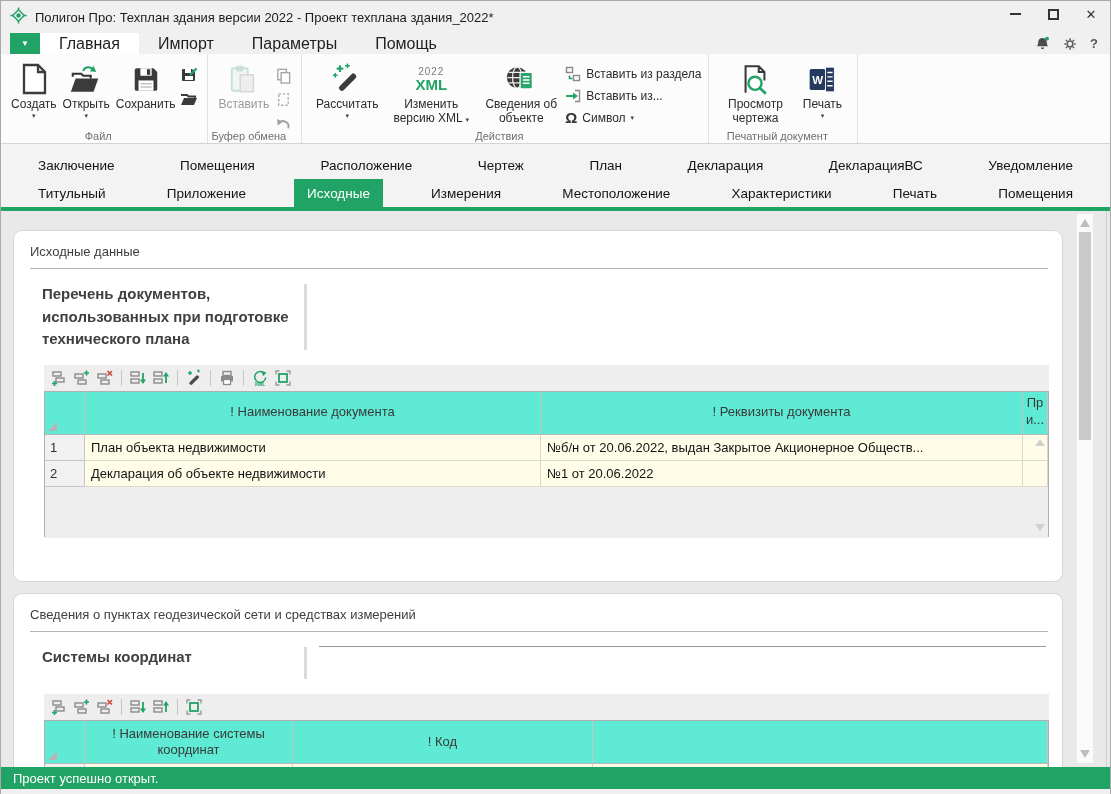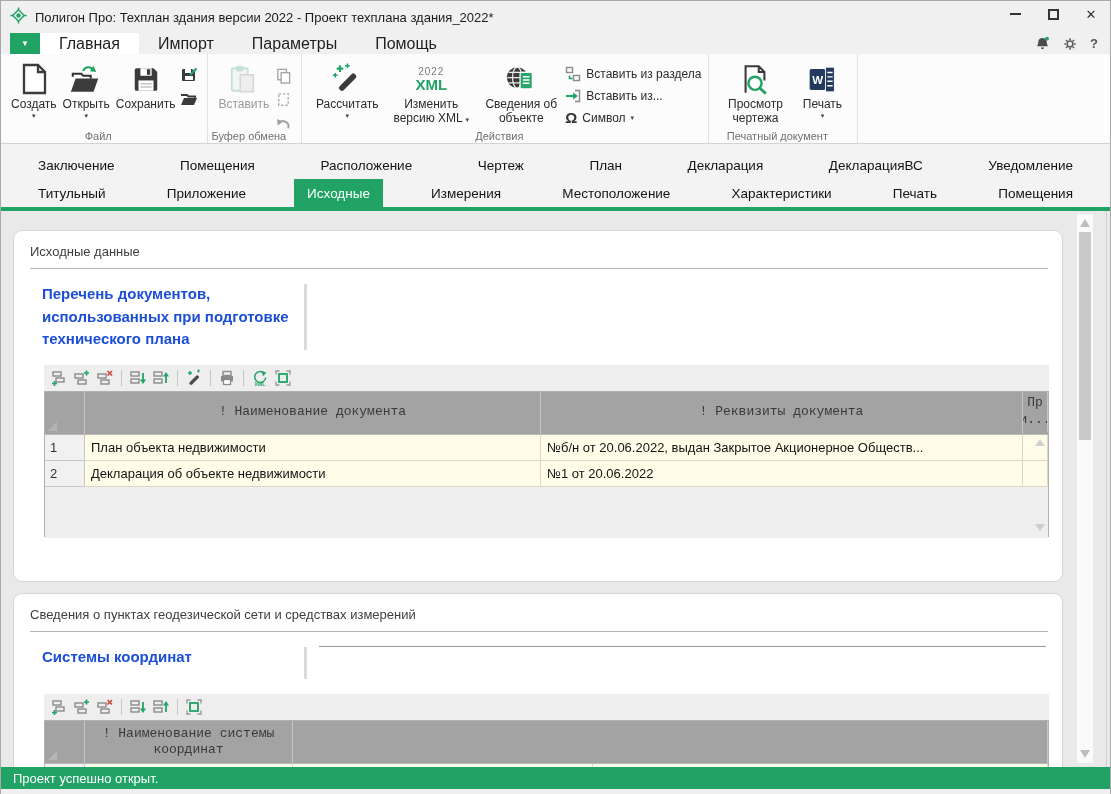--- a/index.html
+++ b/index.html
@@ -50,31 +50,31 @@
   .greenbar { height:4px; background:#21a366; }
 
   
   .content { position:relative; height:556px; background:#e9e9e9; overflow:hidden; flex:none; }
   .card { position:absolute; left:12px; width:1050px; background:#fff; border:1px solid #d6d6d6; border-radius:9px; }
   .card1 { top:19px; height:352px; }
   .card2 { top:382px; height:300px; }
   .card-title { margin:13px 16px 0; font-size:13px; color:#3e3e3e; }
   .hline { border:none; border-top:1px solid #b5b5b5; margin:9px 14px 0 16px; }
   .fieldrow { display:flex; margin:14px 16px 0 28px; }
-  .flabel { width:252px; font-size:15px; font-weight:bold; color:#1d4ed8; line-height:1.5; }
+  .flabel { width:252px; font-size:15px; font-weight:bold; color:#404040; line-height:1.5; }
   .fdiv { width:3px; background:#dadada; margin:1px 6px 1px 10px; flex:none; }
   .fbox { flex:1; border-top:1px solid #999; margin-left:6px; padding-top:6px; font-size:13.5px; color:#2a2a2a; min-height:66px; }
   .fbox.short { min-height:34px; }
 
   .ttoolbar { margin:14px 0 0 30px; width:1005px; background:#eeeeee; display:flex; align-items:center; padding:3px 5px; gap:3px; }
   .tsep { width:1px; height:16px; background:#c6c6c6; margin:0 3px; }
   .tbtn { width:20px; height:20px; border:none; background:none; display:flex; align-items:center; justify-content:center; padding:0; cursor:pointer; }
 
   .dtable { margin-left:30px; width:1005px; border:1px solid #b0b0b0; position:relative; background:#eeeeee; }
-  .thead { display:flex; background:#a3a3a3; border-bottom:1px solid #b9b9b9;font-family:Liberation Mono, monospace; }
+  .thead { display:flex; background:#5eead4; border-bottom:1px solid #b9b9b9; }
   .th { display:flex; align-items:center; justify-content:center; font-size:13px; color:#3a3a3a; border-right:1px solid #c6c6c6; text-align:center; padding:2px; line-height:1.25; }
   .thead.h1 { height:43px; } .thead.h2 { height:43px; }
   .tcorner { width:40px; position:relative; border-right:1px solid #c6c6c6; }
   .tcorner::after { content:""; position:absolute; left:3px; bottom:3px; border-style:solid; border-width:0 0 9px 9px; border-color:transparent transparent #b5b5b5 transparent; }
   .t1c1 { width:456px; } .t1c2 { width:482px; } .t1c3 { flex:1; font-size:13px; overflow:hidden; word-break:break-all; max-height:40px; }
   .t2c1 { width:208px; } .t2c2 { width:300px; } .t2c3 { flex:1; }
   .tr { display:flex; height:26px; }
   .tnum { width:40px; background:#f1f1f1; border-right:1px solid #c6c6c6; border-bottom:1px solid #c6c6c6; font-size:13px; color:#333; display:flex; align-items:center; padding-left:5px; }
   .td { background:#fffce8; border-right:1px solid #d9d9c9; border-bottom:1px solid #d9d9c9; font-size:13px; color:#141414; padding:0 6px; display:flex; align-items:center; white-space:nowrap; overflow:hidden; }
   .tempty { height:51px; background:#eeeeee; }
@@ -521,20 +521,21 @@
               <rect x="5" y="5" width="8" height="8" fill="none" stroke="#21a366" stroke-width="1.8"></rect>
               <path d="M2 5.5V2h3.5M12.5 2H16v3.5M16 12.5V16h-3.5M5.5 16H2v-3.5" fill="none" stroke="#9a9a9a" stroke-width="1.4"></path>
             </svg>
         </button>
       </div>
 
       <div class="dtable" style="height:120px">
         <div class="thead h2">
           <div class="tcorner"></div>
           <div class="th t2c1">! Наименование системы координат</div>
+          <div class="th t2c2">! Код</div>
           <div class="th t2c3"></div>
         </div>
         <div class="tr">
           <div class="tnum"></div>
           <div class="td t2c1"></div>
           <div class="td t2c2"></div>
           <div class="td t2c3"></div>
         </div>
       </div>
     </div>

